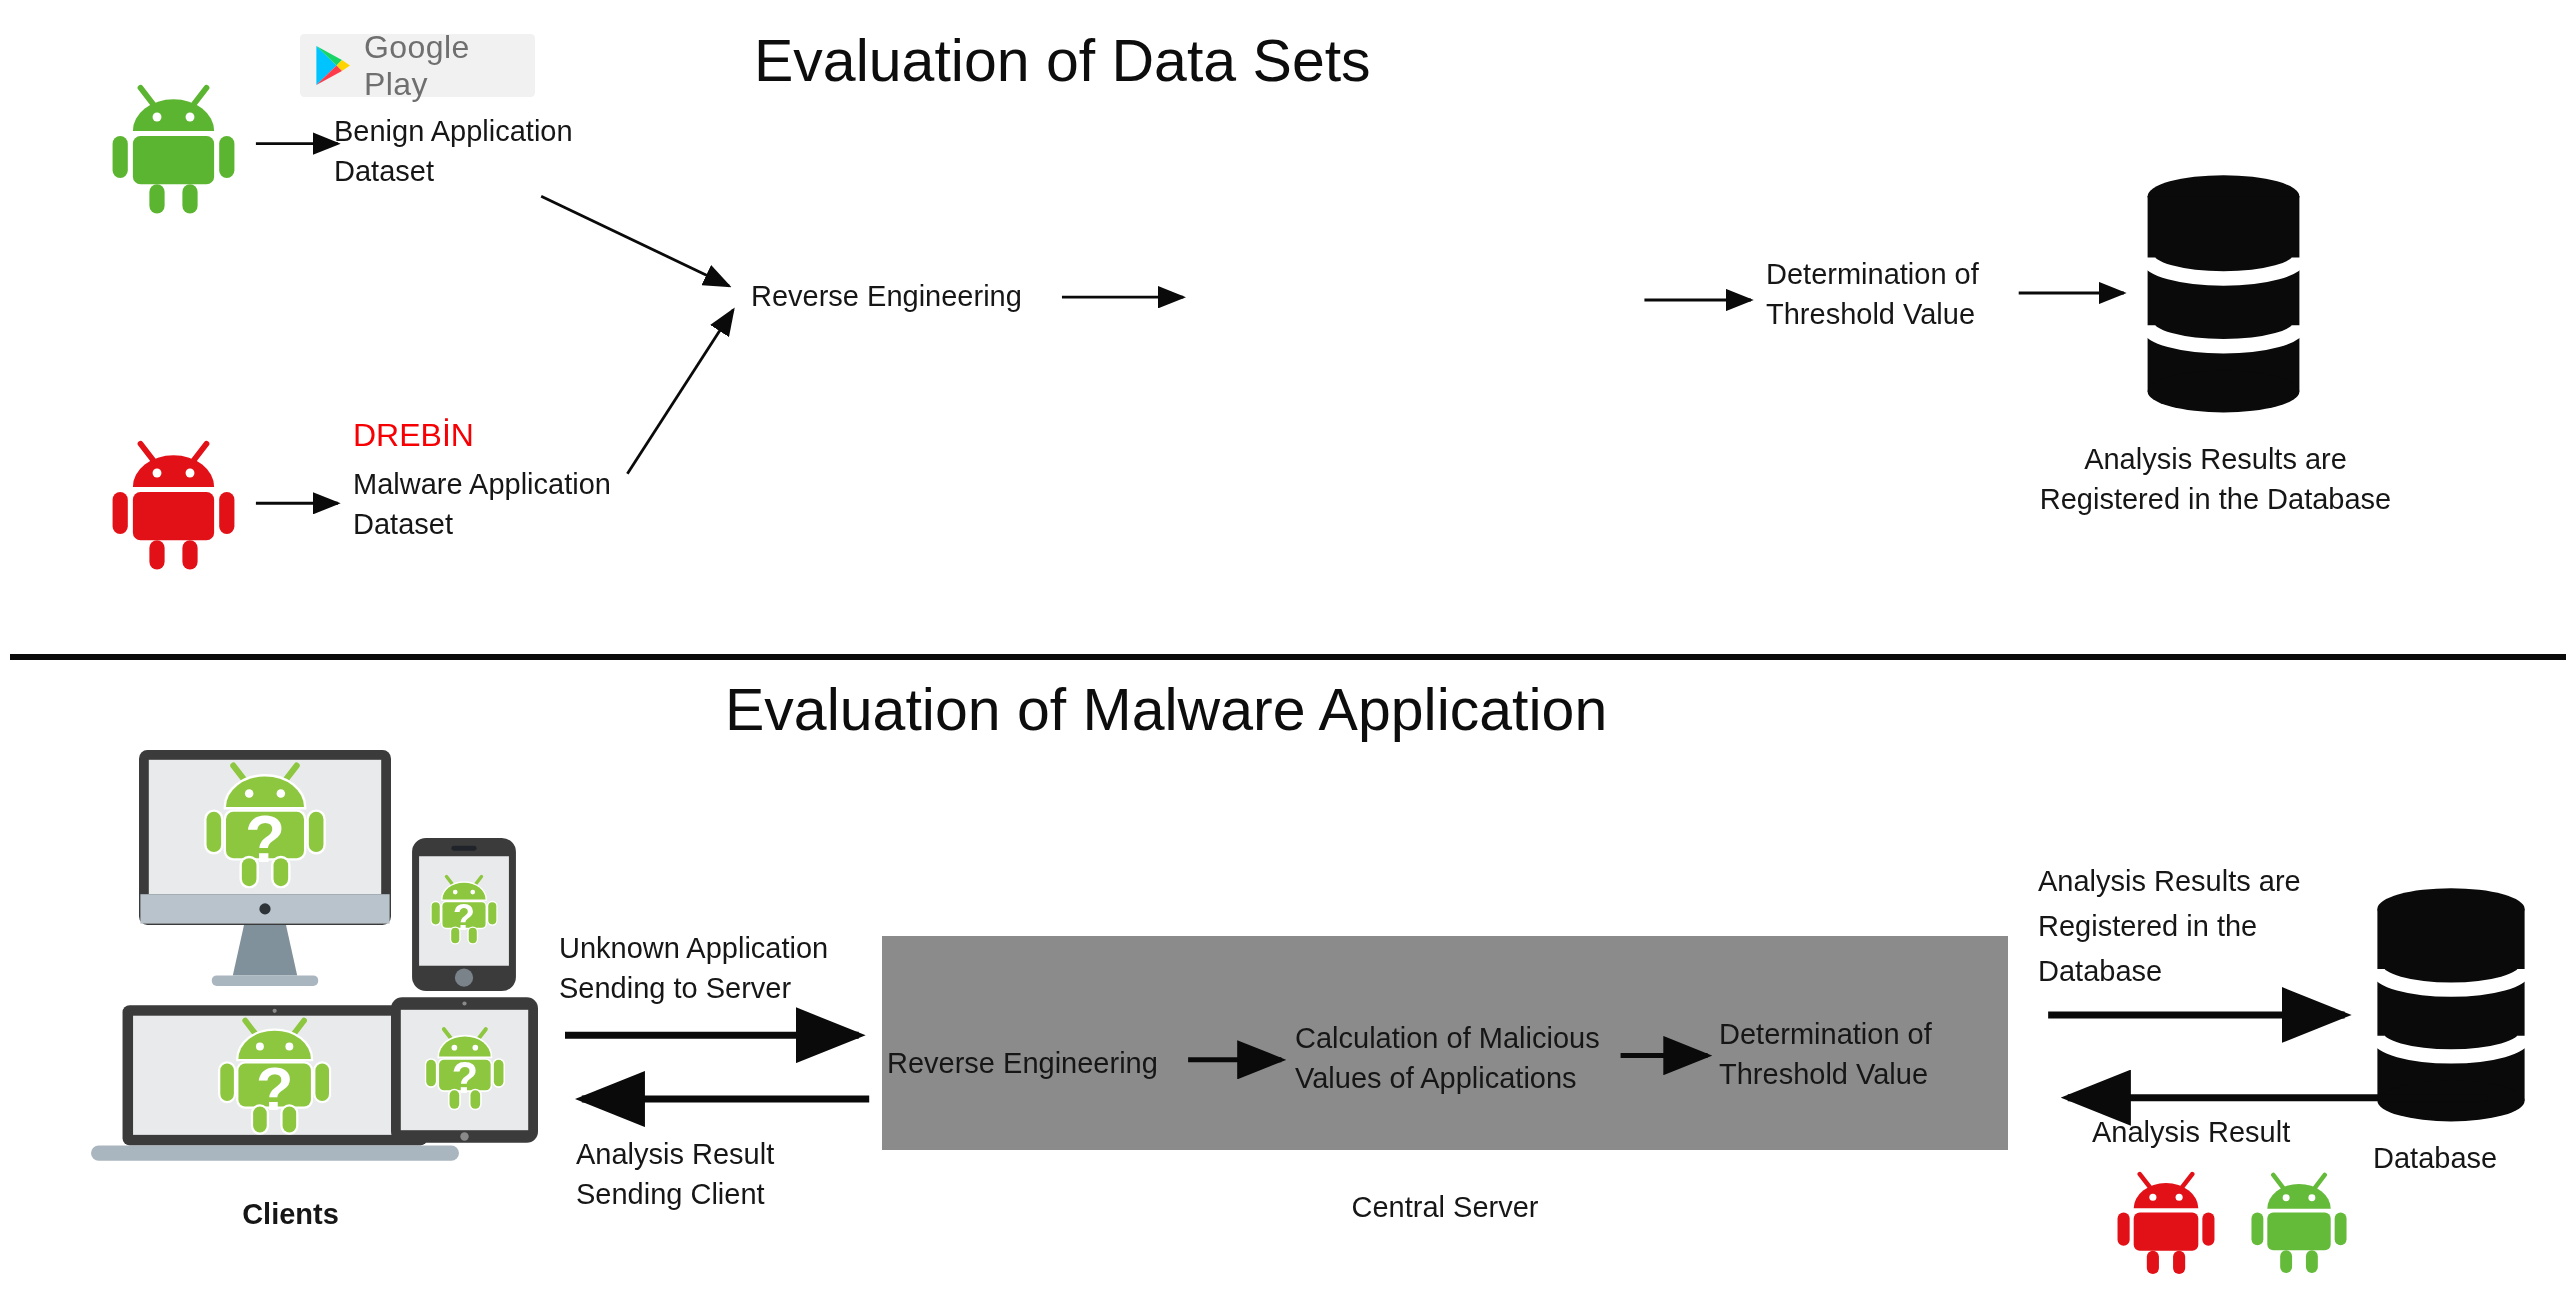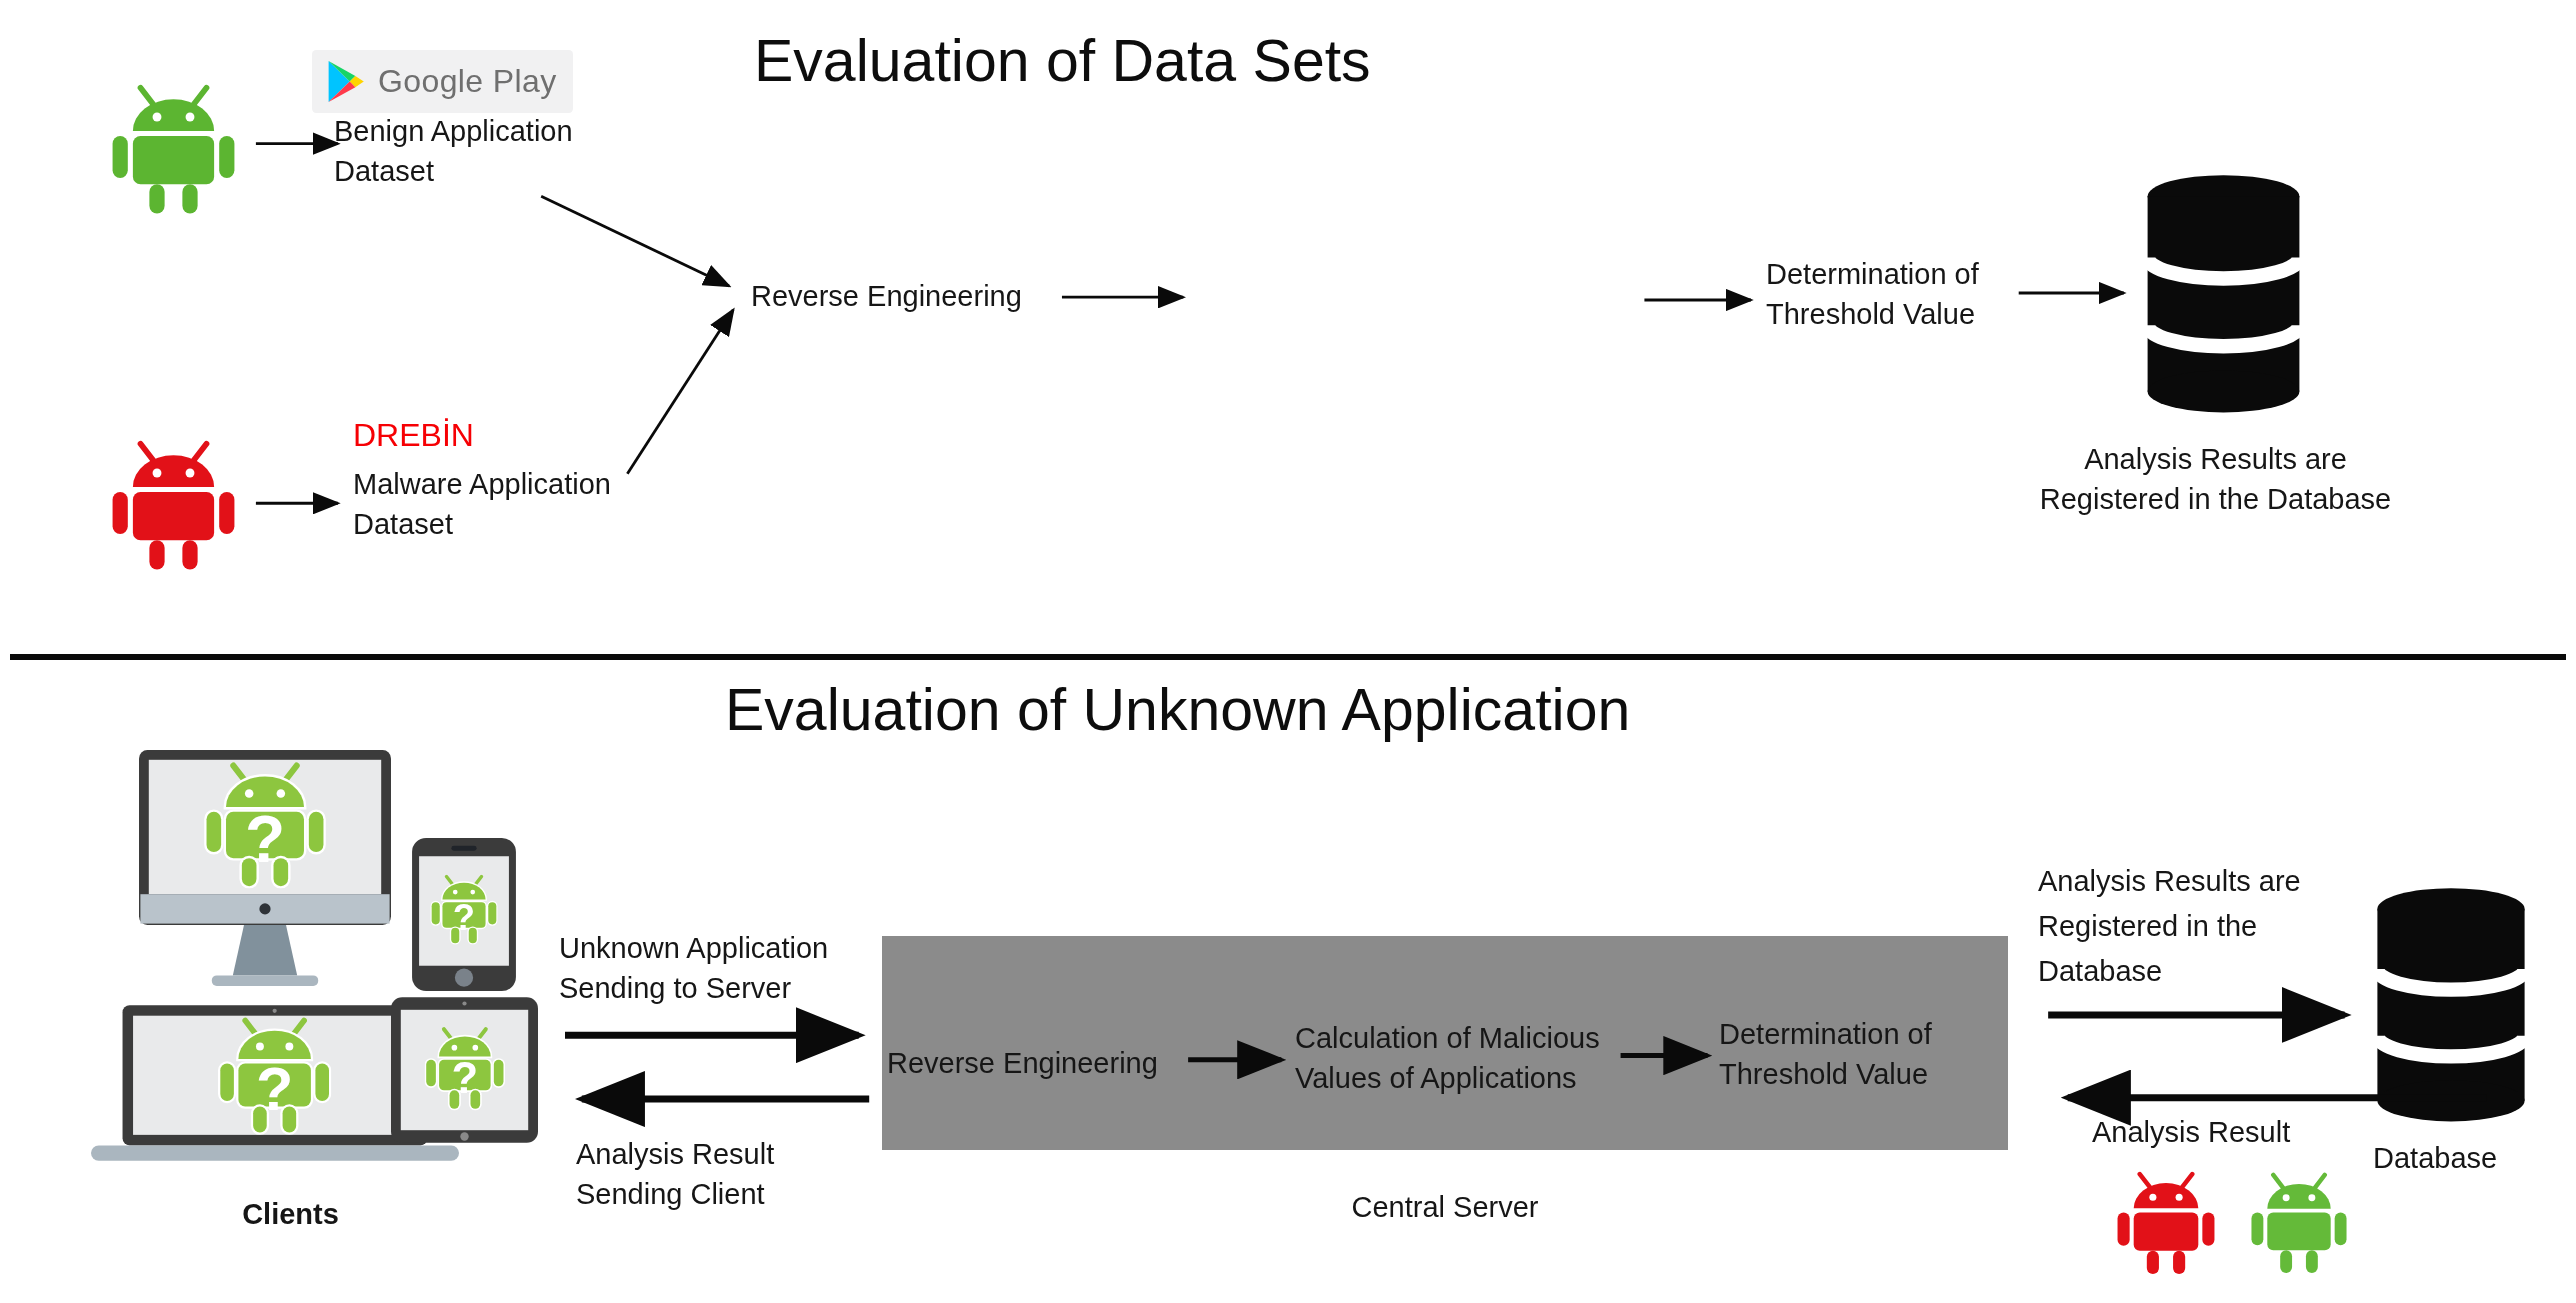--- a/index.html
+++ b/index.html
@@ -60,21 +60,21 @@
       </symbol>
     </defs>
   </svg>
 
   <div class="abs ttl" style="left:754px;top:27px;width:1122px;">Evaluation of Data Sets</div>
 
   <svg class="abs" style="left:98px;top:84px;color:#5cb531" width="151" height="132" viewBox="0 0 100 104">
       <use href="#robot"></use>
     </svg>
 
-  <div class="abs gp-badge" style="left:312px;top:34px;width:261px;height:63px;margin-top:16px;">
+  <div class="abs gp-badge" style="left:300px;top:34px;width:235px;height:63px;">
     <svg width="45" height="45" viewBox="0 0 64 64" style="margin-left:11.2px">
       <path d="M8,3 L8,61 L38,32 Z" fill="#00c4ff"></path>
       <path d="M8,3 L46,24 L38,32 Z" fill="#17d467"></path>
       <path d="M46,24 L58,32 L46,40 L38,32 Z" fill="#ffd400"></path>
       <path d="M8,61 L46,40 L38,32 Z" fill="#ff3a4b"></path>
     </svg>
     <span class="gp-text">Google Play</span>
   </div>
 
   <div class="abs lbl" style="left:334px;top:111px;">
@@ -105,21 +105,21 @@
       <use href="#dbcyl"></use>
     </svg>
 
   <div class="abs lbl center" style="left:2019px;top:439px;width:393px;">
     <div>Analysis Results are</div>
     <div>Registered in the Database</div>
   </div>
 
   <div class="abs divider" style="left:9.8px;top:654px;width:2556px;height:6.3px;"></div>
 
-  <div class="abs ttl" style="left:725px;top:676px;width:1122px;">Evaluation of Unknown Application</div>
+  <div class="abs ttl" style="left:725px;top:676px;width:1122px;">Evaluation of Malware Application</div>
 
   <svg class="abs" style="left:139px;top:750px;" width="252" height="238" viewBox="0 0 360 340">
     <rect x="0" y="0" width="360" height="250" rx="12" fill="#3b3b3b"></rect>
     <rect x="14" y="14" width="332" height="192" fill="#e9eaeb"></rect>
     <rect x="2" y="206" width="356" height="42" fill="#b9c3cb"></rect>
     <circle cx="180" cy="227" r="8" fill="#2e3338"></circle>
     <polygon points="150,250 210,250 226,322 134,322" fill="#81919c"></polygon>
     <rect x="104" y="322" width="152" height="15" rx="7" fill="#aab6bf"></rect>
     <g color="#8dc63f">
         <use href="#robot-q" x="93" y="17" width="174" height="181"></use>

